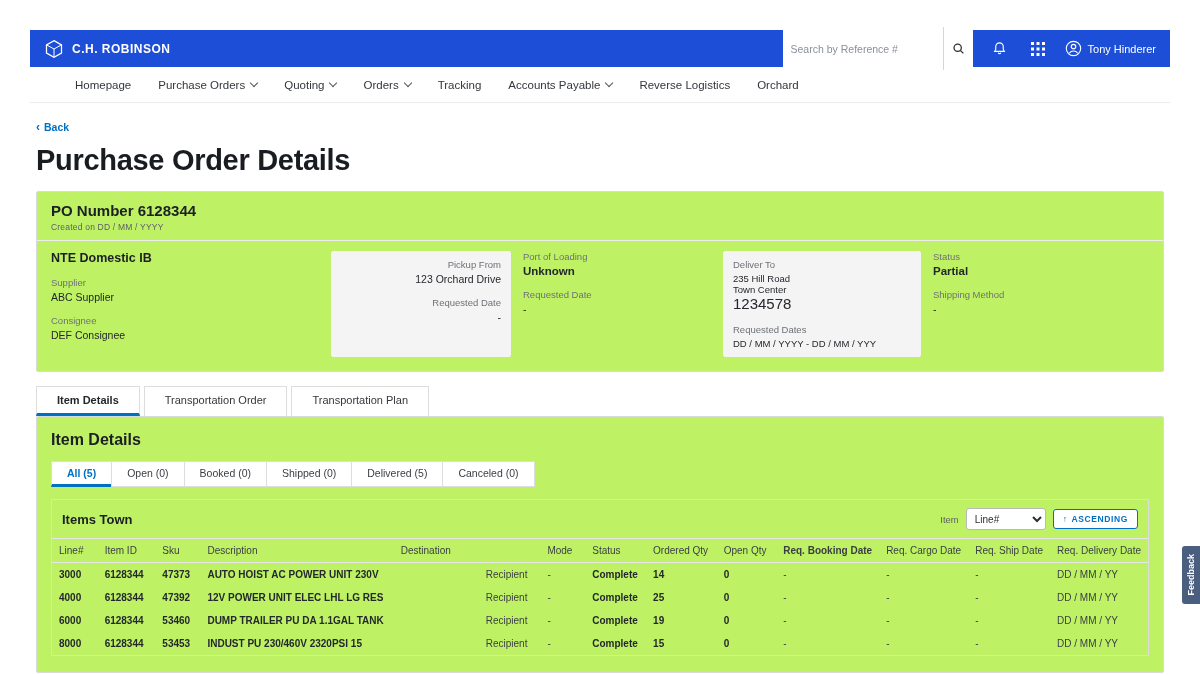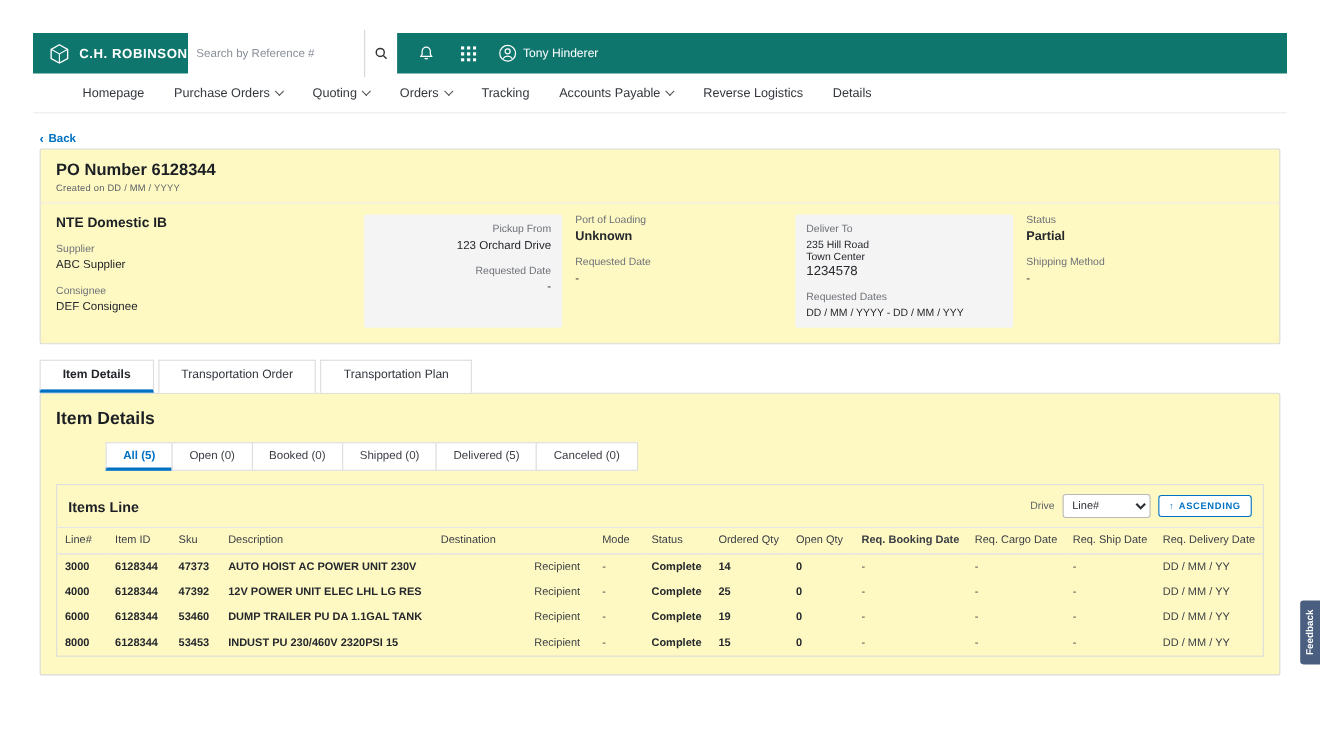--- a/index.html
+++ b/index.html
@@ -2,21 +2,21 @@
 <html><head>
 <meta charset="utf-8">
 <style>
   * { margin:0; padding:0; box-sizing:border-box; }
   html,body { width:1200px; height:675px; }
   body { font-family:"Liberation Sans", sans-serif; background:#ffffff; color:#23262b; overflow:hidden; }
   .frame { position:relative; width:1200px; height:675px; background:#fff; }
   .shell { margin:30px 30px 0 30px; }
 
   
-  .topbar { height:37px; background:#0f766e; display:flex; align-items:center; padding:0 14px; }
+  .topbar { height:37px; background:#1d4ed8; display:flex; align-items:center; justify-content:space-between; padding:0 14px; }
   .brand { display:flex; align-items:center; gap:8px; color:#fff; font-size:12px; font-weight:bold; letter-spacing:.5px; }
   .topbar-right { display:flex; align-items:center; gap:16px; }
   .searchbox { display:flex; height:43px; border-radius:3px; overflow:hidden; background:#fff; }
   .searchbox input { border:none; outline:none; width:160px; padding:0 8px; font-size:10.5px; font-family:"Liberation Sans",sans-serif; color:#333; }
   .searchbox input::placeholder { color:#8a8f98; }
   .searchbox button { width:30px; border:none; border-left:1px solid #d5d5d5; background:#fff; display:flex; align-items:center; justify-content:center; cursor:pointer; }
   .iconbtn { display:flex; align-items:center; justify-content:center; width:22px; height:22px; cursor:pointer; }
   .userchip { display:flex; align-items:center; gap:6px; color:#fff; font-size:11px; font-weight:normal; cursor:pointer; }
 
   
@@ -24,21 +24,21 @@
   .nav-item { display:flex; align-items:center; font-size:11.5px; color:#33373d; text-decoration:none; cursor:pointer; white-space:nowrap; }
   .chev { width:6px; height:6px; border-right:1.5px solid #555; border-bottom:1.5px solid #555; transform:rotate(45deg); display:inline-block; margin-left:6px; margin-top:-3px; }
 
   
   .main { padding:14px 6px 0 6px; }
   .backlink { color:#0071c2; font-size:10.5px; font-weight:bold; text-decoration:none; display:inline-flex; align-items:center; gap:4px; cursor:pointer; }
   .backlink .arrow { font-size:12px; font-weight:bold; }
   .page-title { font-size:29px; font-weight:800; color:#191c21; margin:9px 0 14px 0; letter-spacing:-.3px; }
 
   
-  .card { background:#fef9c3; border:1px solid #d9d9d9; border-radius:2px; }
+  .card { background:#bef264; border:1px solid #d9d9d9; border-radius:2px; }
   .po-card { margin-bottom:14px; }
   .po-card-head { padding:10px 14px 8px 14px; border-bottom:1px solid #ededed; }
   .po-number { font-size:15px; font-weight:bold; color:#1c1f24; }
   .po-created { font-size:8.5px; color:#5c6066; margin-top:3px; letter-spacing:.2px; }
   .po-cols { display:flex; gap:12px; padding:10px 14px 14px 14px; }
   .po-col { display:flex; flex-direction:column; }
   .po-col.c1 { width:268px; }
   .po-col.c2 { width:180px; }
   .po-col.c3 { width:188px; }
   .po-col.c4 { width:198px; }
@@ -51,21 +51,21 @@
   .order-type { font-size:12.5px; font-weight:bold; color:#1c1f24; margin-bottom:12px; }
 
   
   .tabs-row { display:flex; margin-top:2px; }
   .tab { padding:7px 20px; font-size:11px; color:#33373d; background:#fff; border:1px solid #ddd; border-bottom:none; margin-right:4px; cursor:pointer; }
   .tab.active { border-bottom:3px solid #0071c2; font-weight:bold; color:#22252a; }
 
   
   .items-card { padding:14px 14px 16px 14px; }
   .items-heading { font-size:16px; font-weight:bold; color:#1c1f24; margin-bottom:12px; }
-  .filter-row { display:flex;margin-left:45px; }
+  .filter-row { display:flex; }
   .ftab { padding:5px 15px; font-size:10.5px; color:#3a3e44; border:1px solid #ddd; margin-left:-1px; background:#fff; cursor:pointer; }
   .ftab:first-child { margin-left:0; }
   .ftab.active { color:#0071c2; font-weight:bold; border-bottom:3px solid #0071c2; }
 
   .items-panel { border:1px solid #ddd; margin-top:12px; }
   .panel-head { display:flex; align-items:center; justify-content:space-between; padding:8px 10px; }
   .panel-title { font-size:13px; font-weight:bold; color:#1c1f24; }
   .sort-wrap { display:flex; align-items:center; gap:7px; }
   .sort-label { font-size:9.5px; color:#5c6066; }
   .sort-select { font-size:10px; height:22px; width:80px; border:1px solid #b9b9b9; border-radius:3px; background:#fff; color:#2b2e33; font-family:"Liberation Sans",sans-serif; padding:0 4px; cursor:pointer; }
@@ -164,29 +164,30 @@
           <span>Tracking</span>
         </a>
       <a class="nav-item">
           <span>Accounts Payable</span>
           <i class="chev"></i>
         </a>
       <a class="nav-item">
           <span>Reverse Logistics</span>
         </a>
       <a class="nav-item">
-          <span>Details</span>
+          <span>Orchard</span>
         </a>
     </nav>
 
     <div class="main">
       <a class="backlink">
         <span class="arrow">‹</span>
         <span>Back</span>
       </a>
+      <h1 class="page-title">Purchase Order Details</h1>
 
       
       <div class="card po-card">
         <div class="po-card-head">
           <div class="po-number">PO Number 6128344</div>
           <div class="po-created">Created on DD / MM / YYYY</div>
         </div>
         <div class="po-cols">
           <div class="po-col c1">
             <div class="order-type">NTE Domestic IB</div>
@@ -210,21 +211,21 @@
             <div class="fld-value bold">Unknown</div>
             <div class="fld-gap"></div>
             <div class="fld-label">Requested Date</div>
             <div class="fld-value">-</div>
           </div>
           <div class="po-col c4">
             <div class="gray-panel" style="flex:1;">
               <div class="fld-label">Deliver To</div>
               <div class="fld-value" style="font-size:9.5px;">235 Hill Road</div>
               <div class="fld-value" style="font-size:9.5px;">Town Center</div>
-              <div class="fld-value" style="font-size:12px;">1234578</div>
+              <div class="fld-value" style="font-size:15px;">1234578</div>
               <div class="fld-gap"></div>
               <div class="fld-label">Requested Dates</div>
               <div class="fld-value" style="font-size:9.5px;">DD / MM / YYYY - DD / MM / YYY</div>
             </div>
           </div>
           <div class="po-col c5">
             <div class="fld-label">Status</div>
             <div class="fld-value bold">Partial</div>
             <div class="fld-gap"></div>
             <div class="fld-label">Shipping Method</div>
@@ -248,23 +249,23 @@
           <div class="ftab active">All (5)</div>
           <div class="ftab">Open (0)</div>
           <div class="ftab">Booked (0)</div>
           <div class="ftab">Shipped (0)</div>
           <div class="ftab">Delivered (5)</div>
           <div class="ftab">Canceled (0)</div>
         </div>
 
         <div class="items-panel">
           <div class="panel-head">
-            <div class="panel-title">Items Line</div>
+            <div class="panel-title">Items Town</div>
             <div class="sort-wrap">
-              <span class="sort-label">Drive</span>
+              <span class="sort-label">Item</span>
               <select class="sort-select">
                 <option>Line#</option>
               </select>
               <button class="asc-btn">
                 <span>↑</span>
                 <span>ASCENDING</span>
               </button>
             </div>
           </div>
           <table class="items">

